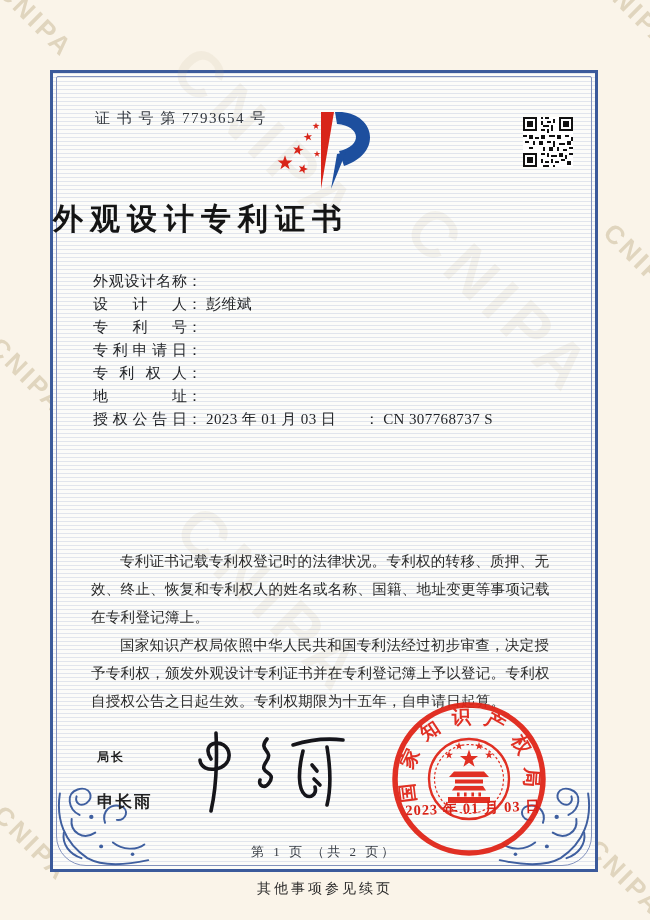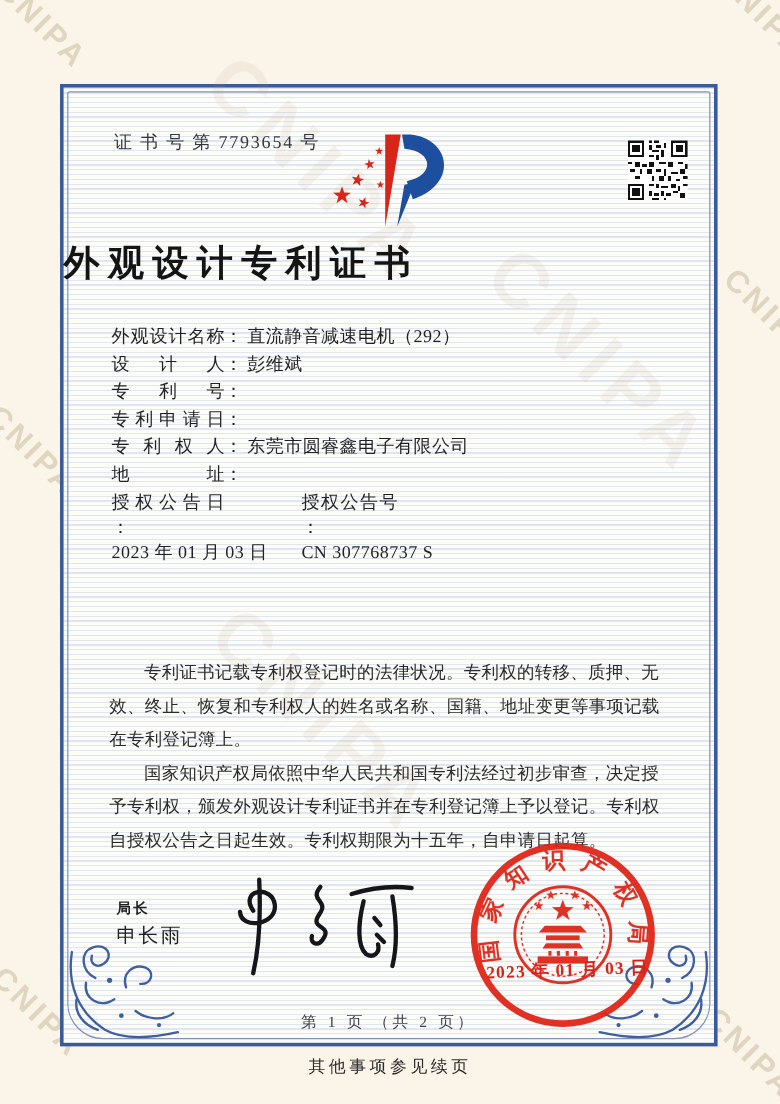--- a/index.html
+++ b/index.html
@@ -61,34 +61,34 @@
     position:absolute; left:0; right:0; top:126px; text-align:left;
     font-size:30px; font-weight:bold; letter-spacing:7px; color:#141414; z-index:3;
   }
 
   .rows { position:absolute; left:40px; right:30px; top:198px; z-index:3; }
   .row { display:flex; align-items:center; margin-bottom:2px; line-height:21px;
          font-size:15px; color:#1f2125; }
   .row .lbl { display:inline-block; width:94px; text-align:justify; text-align-last:justify; flex:none; }
   .row .colon { flex:none; margin-right:4px; }
   .row .val { letter-spacing:.4px; }
-  .row.grant .pair { display:flex;flex-direction:column; }
+  .row.grant .pair { display:flex; }
   .row.grant .pair.second { margin-left:28px; }
   .row.grant .pair.second .lbl { width:80px; }
 
   .body-text { position:absolute; left:38px; right:34px; top:474px; z-index:3; }
   .body-text p {
     font-size:14.5px; line-height:28px; text-indent:2em;
     letter-spacing:.3px; color:#2b2b2b;
   }
 
   .signer { position:absolute; left:44px; top:676px; z-index:3;
     font-family:"Liberation Sans","DejaVu Sans",sans-serif; }
   .signer .t1 { font-size:12px; font-weight:bold; letter-spacing:2px; color:#222; }
-  .signer .t2 { font-size:16.5px; font-weight:normal; letter-spacing:2px; color:#222; margin-top:3px; }
+  .signer .t2 { font-size:16.5px; font-weight:bold; letter-spacing:2px; color:#222; margin-top:25px; }
 
   .signature { position:absolute; left:128px; top:656px; width:176px; height:100px; z-index:4; }
 
   .seal { position:absolute; left:330px; top:620px; width:172px; height:172px; z-index:4; opacity:.94; }
   .seal-date {
     position:absolute; left:332px; top:726px; width:176px; text-align:center;
     font-size:14.5px; font-weight:bold; color:#d92318; letter-spacing:1px;
     transform:rotate(-2deg); z-index:5; white-space:nowrap;
   }
 
@@ -225,52 +225,49 @@
           <rect x="15" y="24" width="1" height="1"></rect>
       </g>
     </svg>
 
     <div class="title">外观设计专利证书</div>
 
     <div class="rows">
       <div class="row">
         <span class="lbl">外观设计名称</span>
         <span class="colon">：</span>
-        <span class="val">直流静音减速电机（292）</span>
       </div>
       <div class="row">
         <span class="lbl">设计人</span>
         <span class="colon">：</span>
         <span class="val">彭维斌</span>
       </div>
       <div class="row">
         <span class="lbl">专利号</span>
         <span class="colon">：</span>
       </div>
       <div class="row">
         <span class="lbl">专利申请日</span>
         <span class="colon">：</span>
       </div>
       <div class="row">
         <span class="lbl">专利权人</span>
         <span class="colon">：</span>
-        <span class="val">东莞市圆睿鑫电子有限公司</span>
       </div>
       <div class="row">
         <span class="lbl">地址</span>
         <span class="colon">：</span>
       </div>
       <div class="row grant">
         <span class="pair">
           <span class="lbl">授权公告日</span>
           <span class="colon">：</span>
           <span class="val">2023 年 01 月 03 日</span>
         </span>
         <span class="pair second">
-          <span class="lbl">授权公告号</span>
           <span class="colon">：</span>
           <span class="val">CN 307768737 S</span>
         </span>
       </div>
     </div>
 
     <div class="body-text">
       <p>专利证书记载专利权登记时的法律状况。专利权的转移、质押、无效、终止、恢复和专利权人的姓名或名称、国籍、地址变更等事项记载在专利登记簿上。</p>
       <p>国家知识产权局依照中华人民共和国专利法经过初步审查，决定授予专利权，颁发外观设计专利证书并在专利登记簿上予以登记。专利权自授权公告之日起生效。专利权期限为十五年，自申请日起算。</p>
     </div>

